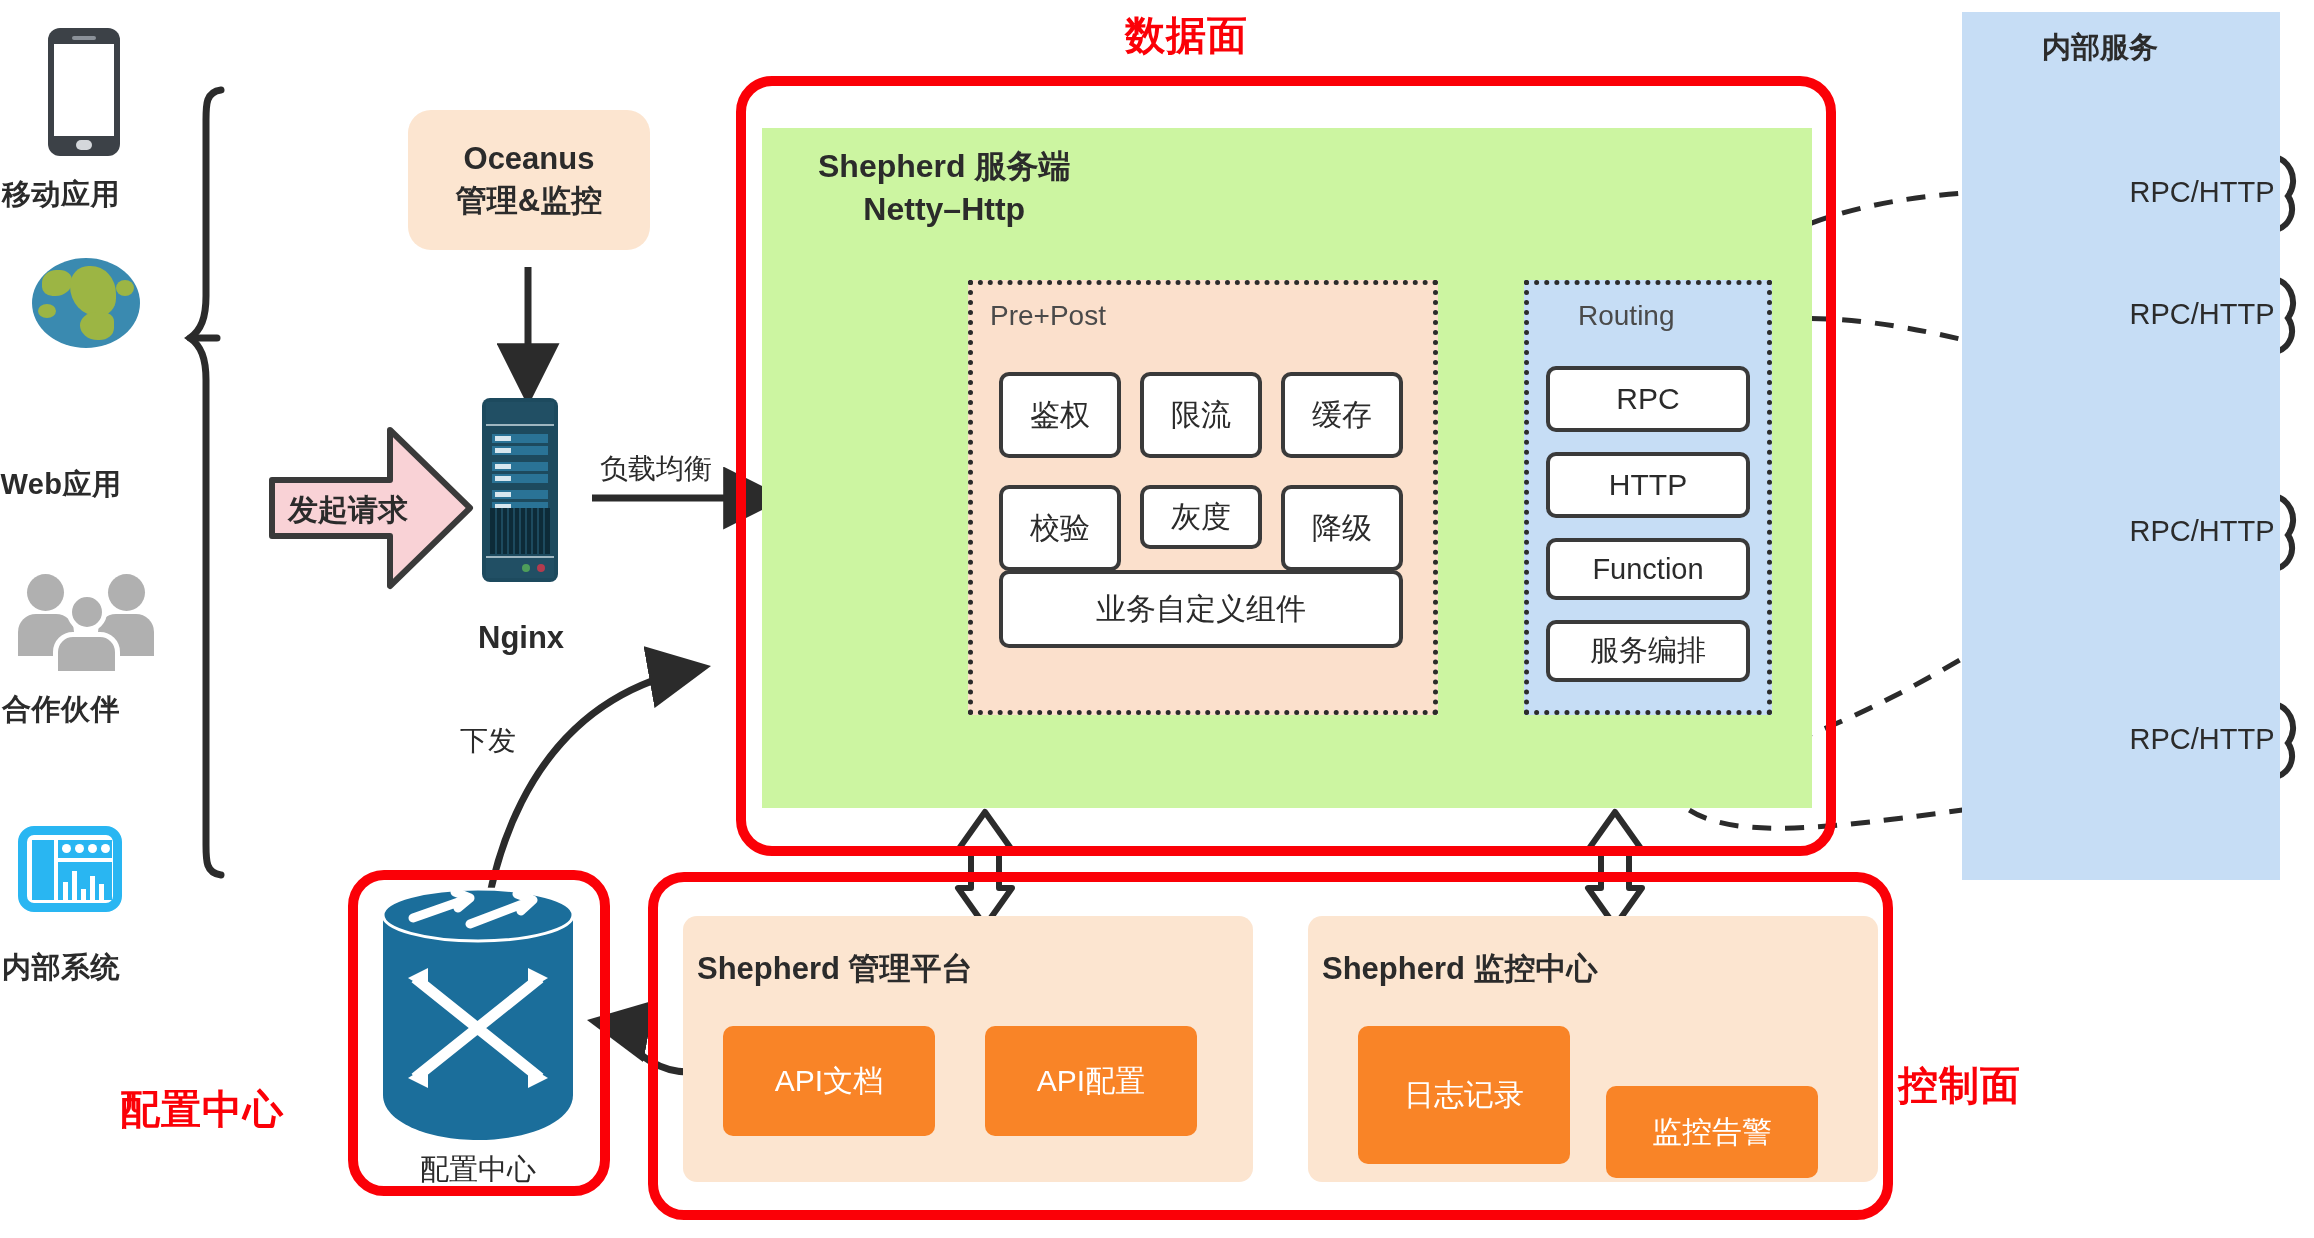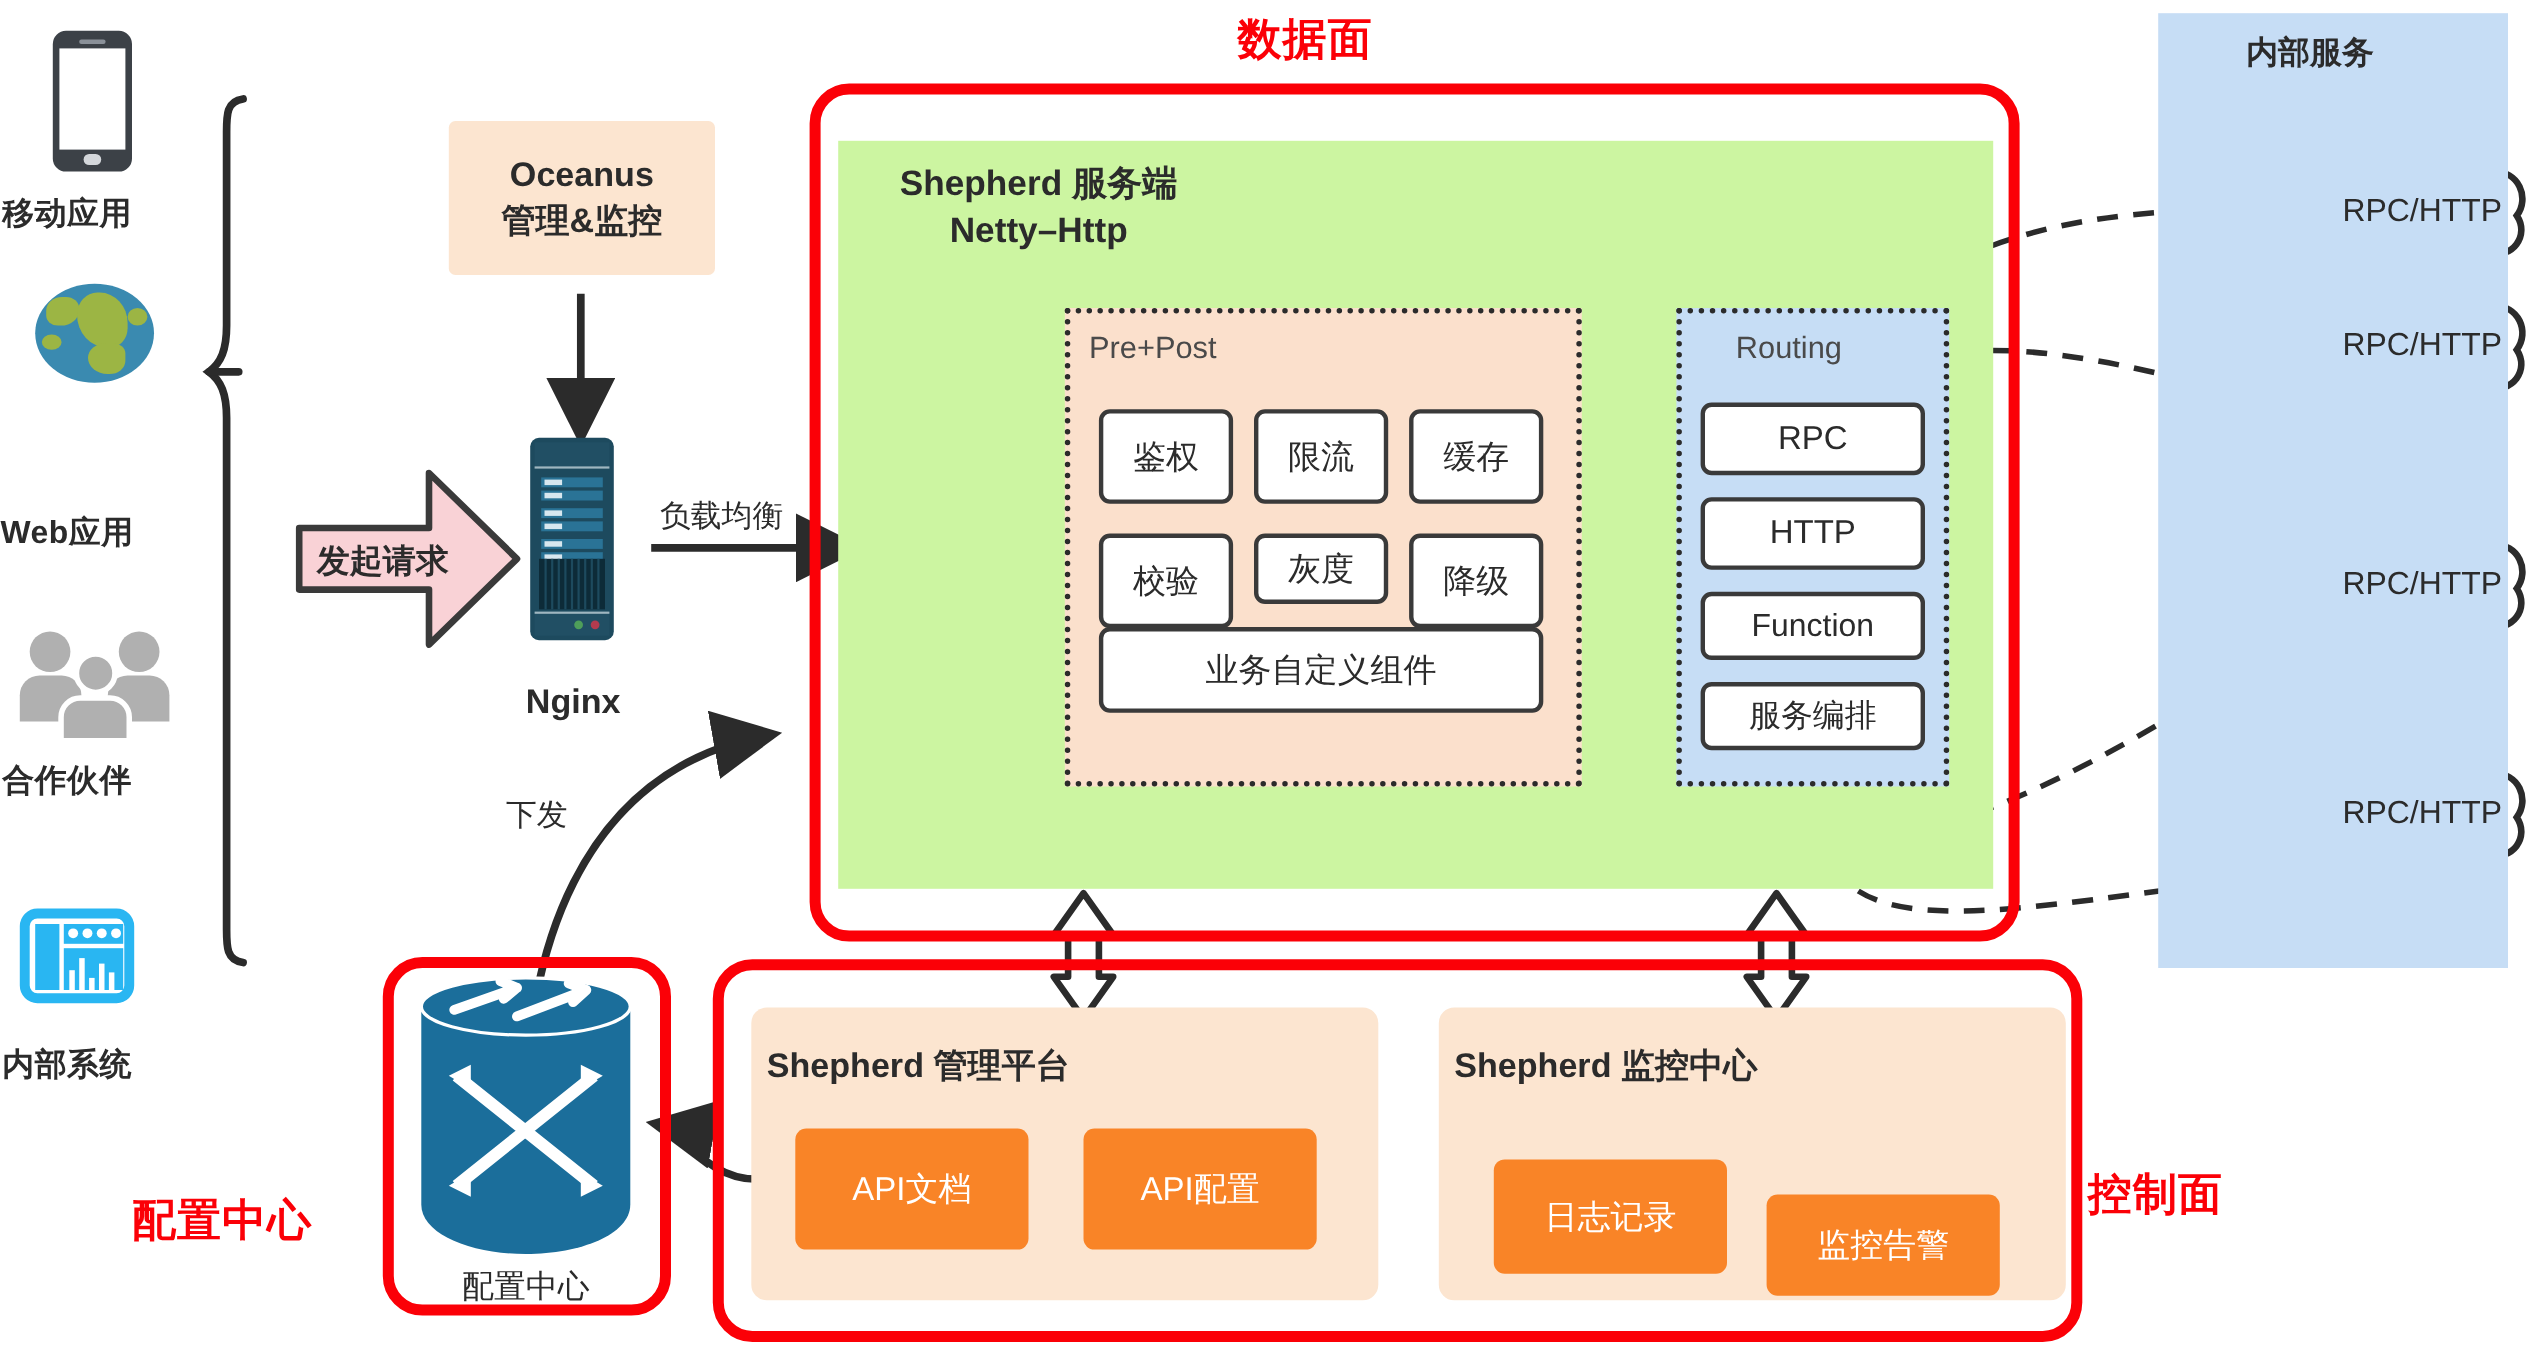--- a/index.html
+++ b/index.html
@@ -139,21 +139,21 @@
   .ctrl-card-title{position:absolute;font-size:31px;font-weight:bold;color:#2b2b2b;white-space:nowrap;}
   .orange-btn{
     position:absolute;background:#f98427;border-radius:10px;
     display:flex;align-items:center;justify-content:center;
     color:#ffffff;font-size:30px;font-weight:normal;
   }
   .cfg-label{position:absolute;font-size:29px;color:#2b2b2b;white-space:nowrap;text-align:center;}
 
   
   .oceanus{
-    position:absolute;background:#fce5d0;border-radius:6px;
+    position:absolute;background:#fce5d0;border-radius:23px;
     display:flex;flex-direction:column;align-items:center;justify-content:center;
     font-size:31px;font-weight:bold;color:#2b2b2b;line-height:1.36;
   }
   svg{overflow:visible;}
 </style>
 </head>
 <body>
 
 <div id="stage">
 
@@ -389,16 +389,16 @@
   <div class="plane-red" style="left:648px;top:872px;width:1245px;height:348px;"></div>
   <div class="plane-title" style="left:1898px;top:1058px;">控制面</div>
 
   <div class="ctrl-card" style="left:683px;top:916px;width:570px;height:266px;"></div>
   <div class="ctrl-card-title" style="left:697px;top:948px;">Shepherd 管理平台</div>
   <div class="orange-btn" style="left:723px;top:1026px;width:212px;height:110px;">API文档</div>
   <div class="orange-btn" style="left:985px;top:1026px;width:212px;height:110px;">API配置</div>
 
   <div class="ctrl-card" style="left:1308px;top:916px;width:570px;height:266px;"></div>
   <div class="ctrl-card-title" style="left:1322px;top:948px;">Shepherd 监控中心</div>
-  <div class="orange-btn" style="left:1358px;top:1026px;width:212px;height:104px;margin-top:28px;">日志记录</div>
+  <div class="orange-btn" style="left:1358px;top:1026px;width:212px;height:138px;">日志记录</div>
   <div class="orange-btn" style="left:1606px;top:1086px;width:212px;height:92px;">监控告警</div>
 
 </div>
 
 </body></html>

